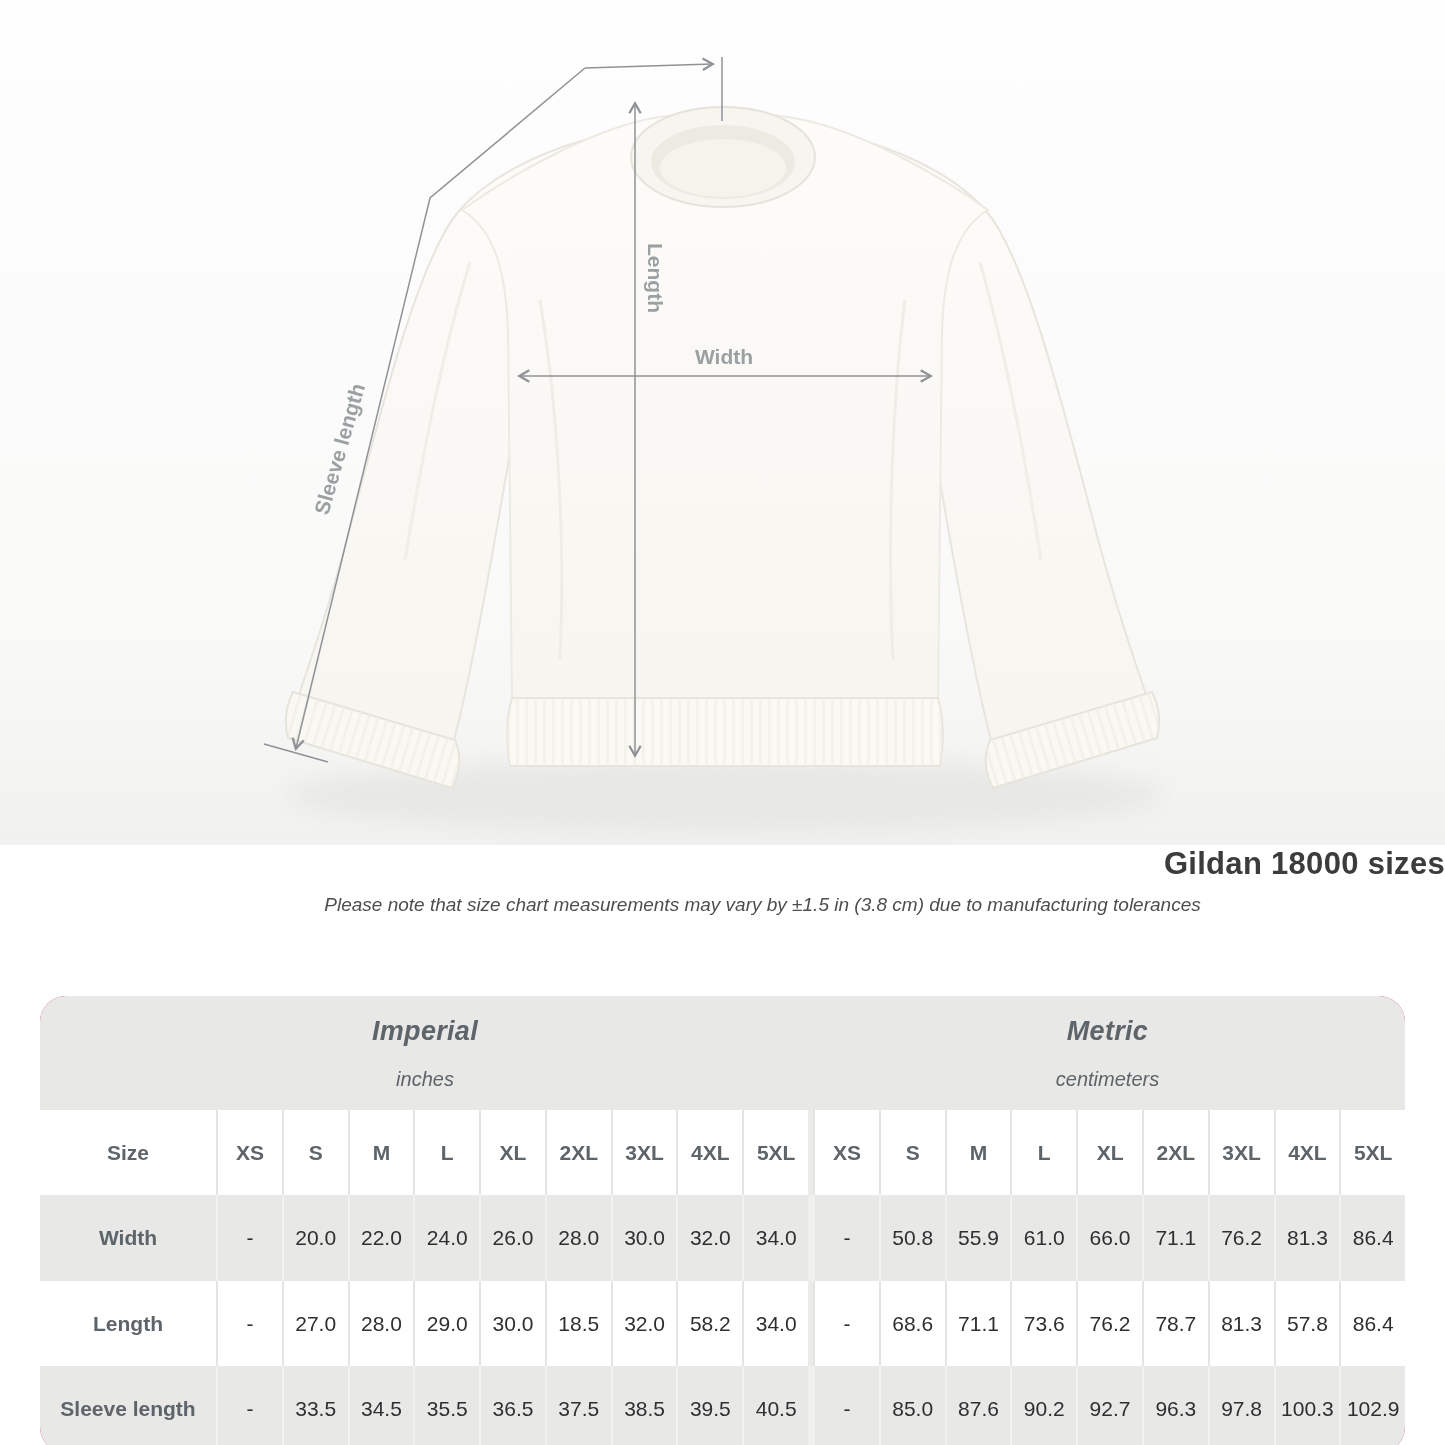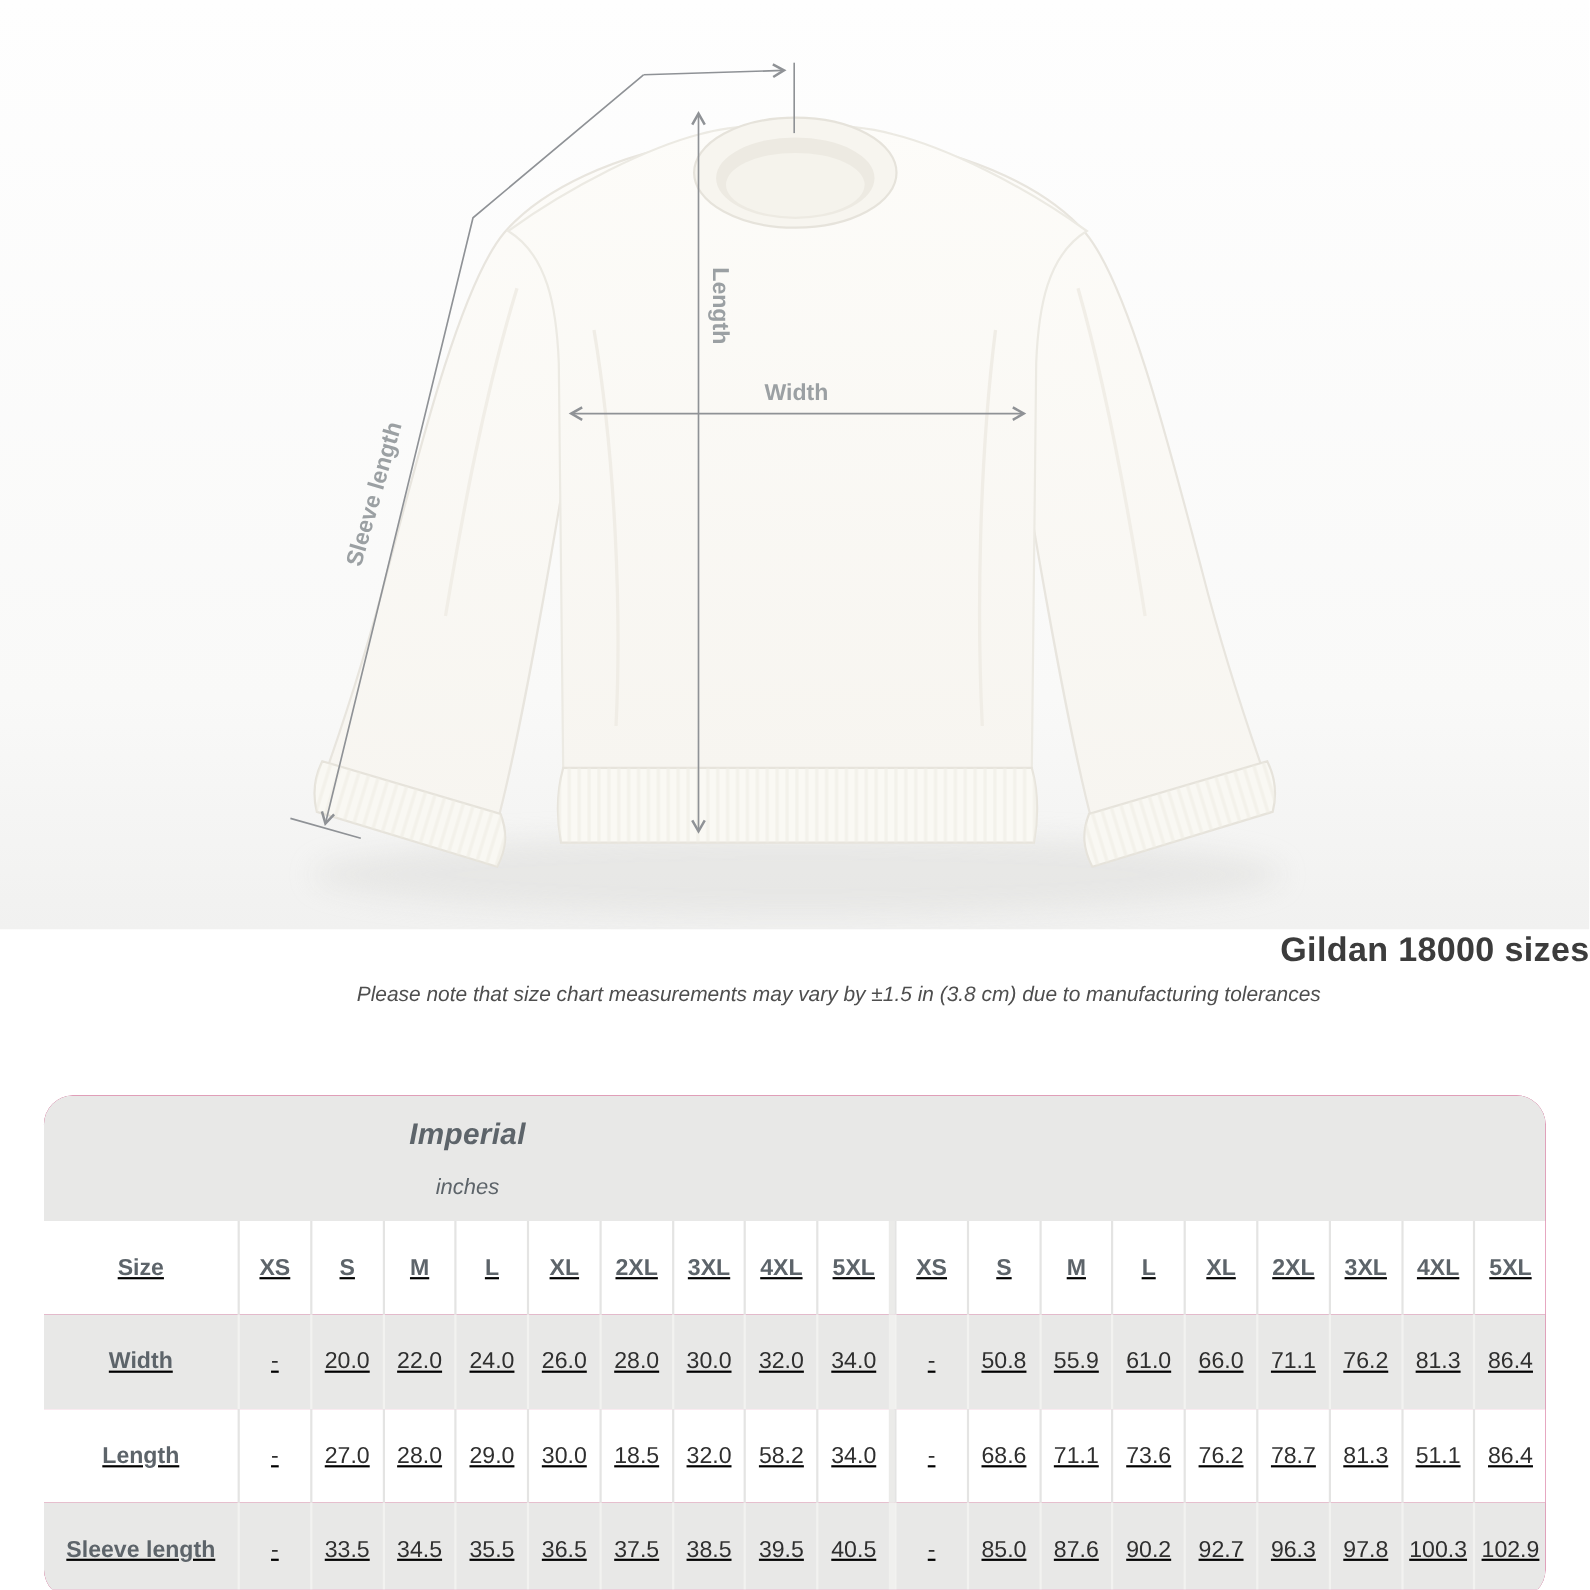--- a/index.html
+++ b/index.html
@@ -22,21 +22,21 @@
   .size-table{
     position:absolute;left:40px;top:996px;width:1365px;height:457px;
     border-radius:26px;overflow:hidden;background:#be185d;
   }
   .unit-row{display:flex;height:114px;background:#e8e8e7;}
   .unit-cell{display:flex;flex-direction:column;align-items:center;justify-content:center;}
   .unit-cell.left{width:770px;flex:none;}
   .unit-cell.right{flex:1;}
   .unit-title{font-size:27px;font-weight:bold;font-style:italic;color:#5d646a;letter-spacing:.3px;}
   .unit-sub{font-size:20px;font-style:italic;color:#5d646a;margin-top:21px;}
-  .t-row{display:flex;height:85px;background:#fff;text-decoration:underline;}
+  .t-row{display:flex;height:85px;background:#fff;}
   .t-row.tall{height:86px;}
   .t-row.shade{background:#e8e8e7;}
   .cell{
     flex:1 1 0;box-sizing:border-box;display:flex;align-items:center;justify-content:center;
     border-left:2px solid #e4e4e3;min-width:0;
   }
   .shade .cell{border-left-color:#f2f2f0;}
   .cell.label{flex:0 0 176px;border-left:none;}
   .divider{flex:0 0 5px;background:#ebebe9;}
   .shade .divider{background:#f0f0ee;}
@@ -133,20 +133,24 @@
   <div class="chart-title">Gildan 18000 sizes</div>
   <div class="chart-note">Please note that size chart measurements may vary by ±1.5 in (3.8 cm) due to manufacturing tolerances</div>
 
   <div class="size-table">
 
     <div class="unit-row">
       <div class="unit-cell left">
         <div class="unit-title">Imperial</div>
         <div class="unit-sub">inches</div>
       </div>
+      <div class="unit-cell right">
+        <div class="unit-title">Metric</div>
+        <div class="unit-sub">centimeters</div>
+      </div>
     </div>
 
     <div class="t-row">
       <div class="cell label">Size</div>
       <div class="cell hd">XS</div>
       <div class="cell hd">S</div>
       <div class="cell hd">M</div>
       <div class="cell hd">L</div>
       <div class="cell hd">XL</div>
       <div class="cell hd">2XL</div>
@@ -200,21 +204,21 @@
       <div class="cell v">58.2</div>
       <div class="cell v">34.0</div>
       <div class="divider"></div>
       <div class="cell v">-</div>
       <div class="cell v">68.6</div>
       <div class="cell v">71.1</div>
       <div class="cell v">73.6</div>
       <div class="cell v">76.2</div>
       <div class="cell v">78.7</div>
       <div class="cell v">81.3</div>
-      <div class="cell v">51.1</div>
+      <div class="cell v">57.8</div>
       <div class="cell v">86.4</div>
     </div>
 
     <div class="t-row tall shade">
       <div class="cell label">Sleeve length</div>
       <div class="cell v">-</div>
       <div class="cell v">33.5</div>
       <div class="cell v">34.5</div>
       <div class="cell v">35.5</div>
       <div class="cell v">36.5</div>

